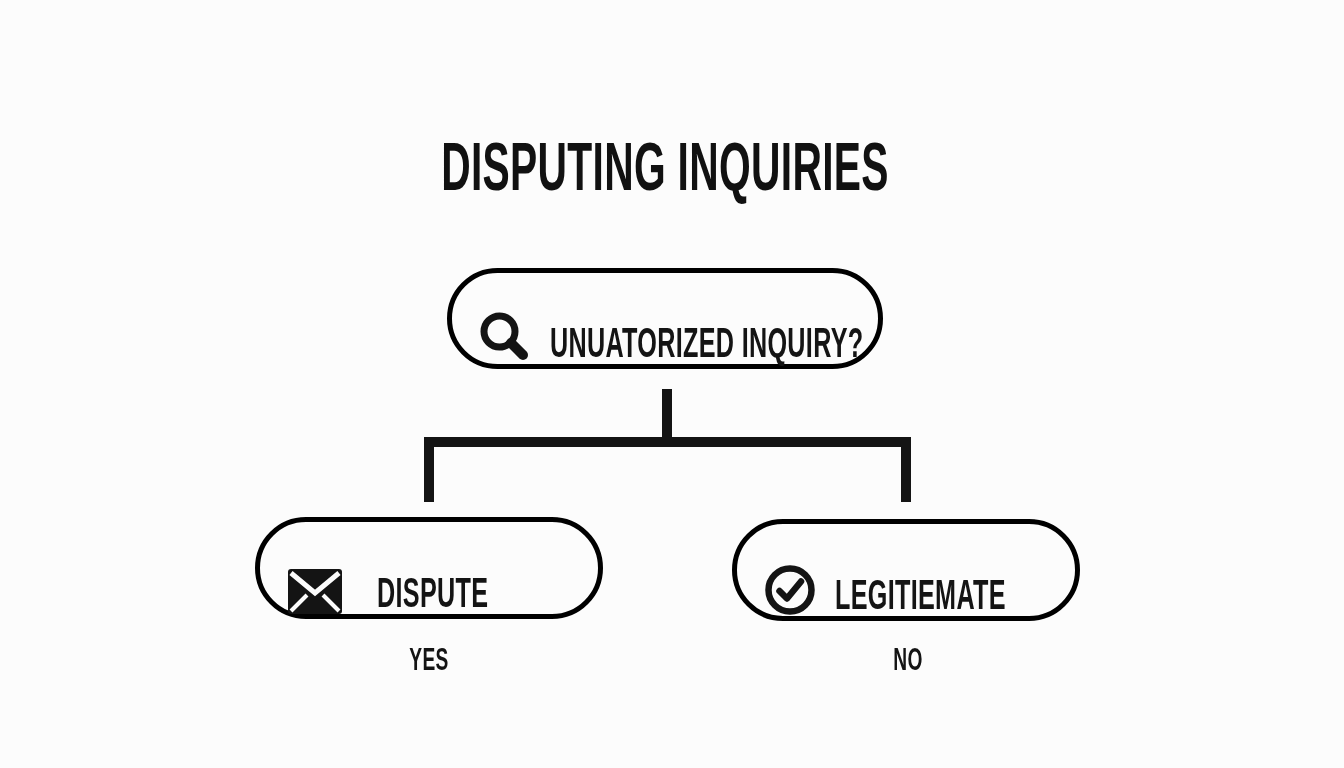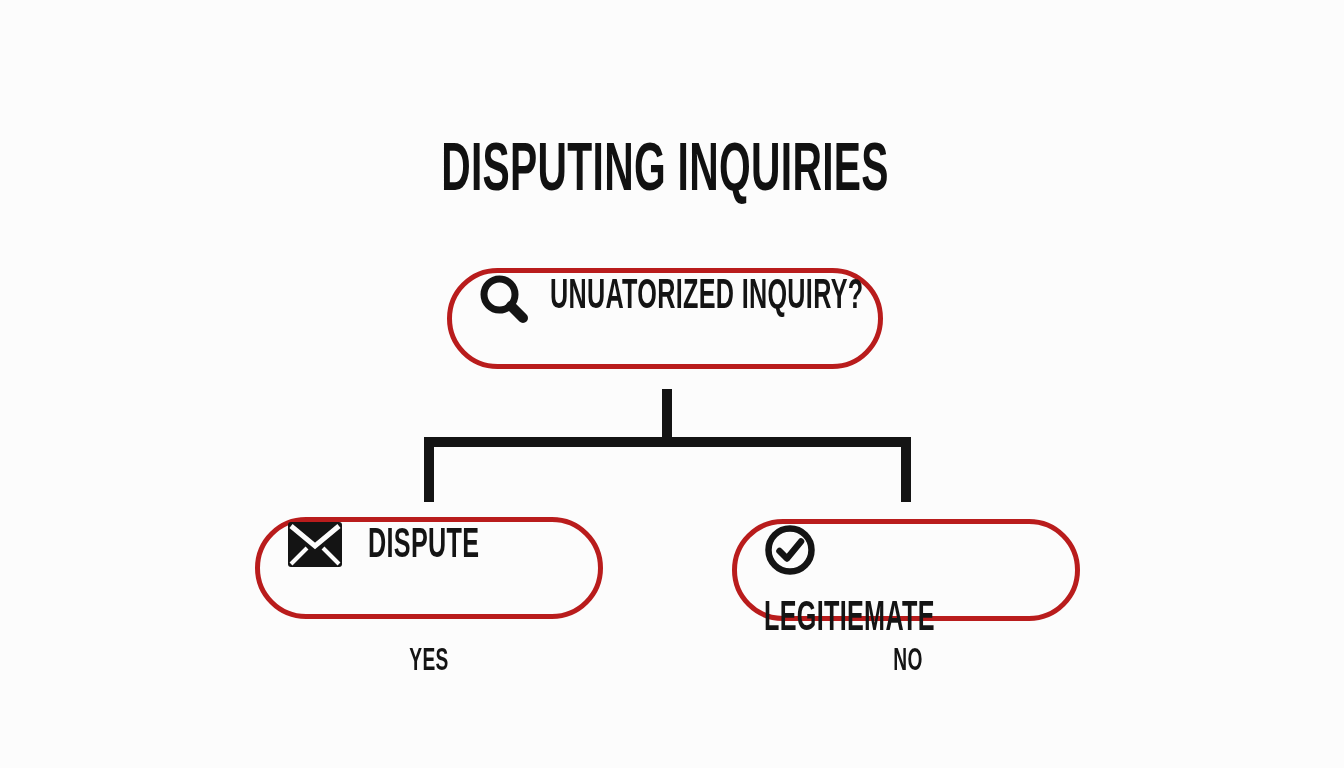--- a/index.html
+++ b/index.html
@@ -18,27 +18,27 @@
   .cond.left{transform-origin:left center;}
   .cond.center{transform-origin:center center;}
 
   .title{
     position:absolute;left:665px;top:88px;transform:translateX(-50%);
     font-size:68px;line-height:1;color:#111;
   }
 
   .node{
     position:absolute;box-sizing:border-box;
-    border:5px solid #b91c1c;border-radius:52px;
+    border:5px solid #000000;border-radius:52px;
     background:#fcfcfc;
-    display:flex;align-items:flex-start;
+    display:flex;align-items:flex-end;
   }
   .node-root{left:447px;top:224px;width:436px;height:101px;padding-left:26px;gap:18px;}
-  .node-left{left:255px;top:473px;width:348px;height:102px;padding-left:28px;gap:26px;}
-  .node-right{left:732px;top:475px;width:348px;height:102px;padding-left:27px;gap:19px;flex-direction:column;}
+  .node-left{left:255px;top:473px;width:348px;height:102px;padding-left:28px;gap:35px;}
+  .node-right{left:732px;top:475px;width:348px;height:102px;padding-left:27px;gap:19px;}
   .node .label{font-size:42px;line-height:1;color:#141414;}
 
   .icon{flex:0 0 auto;display:block;}
 
   .line{position:absolute;background:#141414;}
   .line-stem {left:662px;top:345px;width:10px;height:53px;}
   .line-hbar {left:424px;top:393px;width:487px;height:10px;}
   .line-ldrop{left:424px;top:393px;width:10px;height:65px;}
   .line-rdrop{left:901px;top:393px;width:10px;height:65px;}
 

